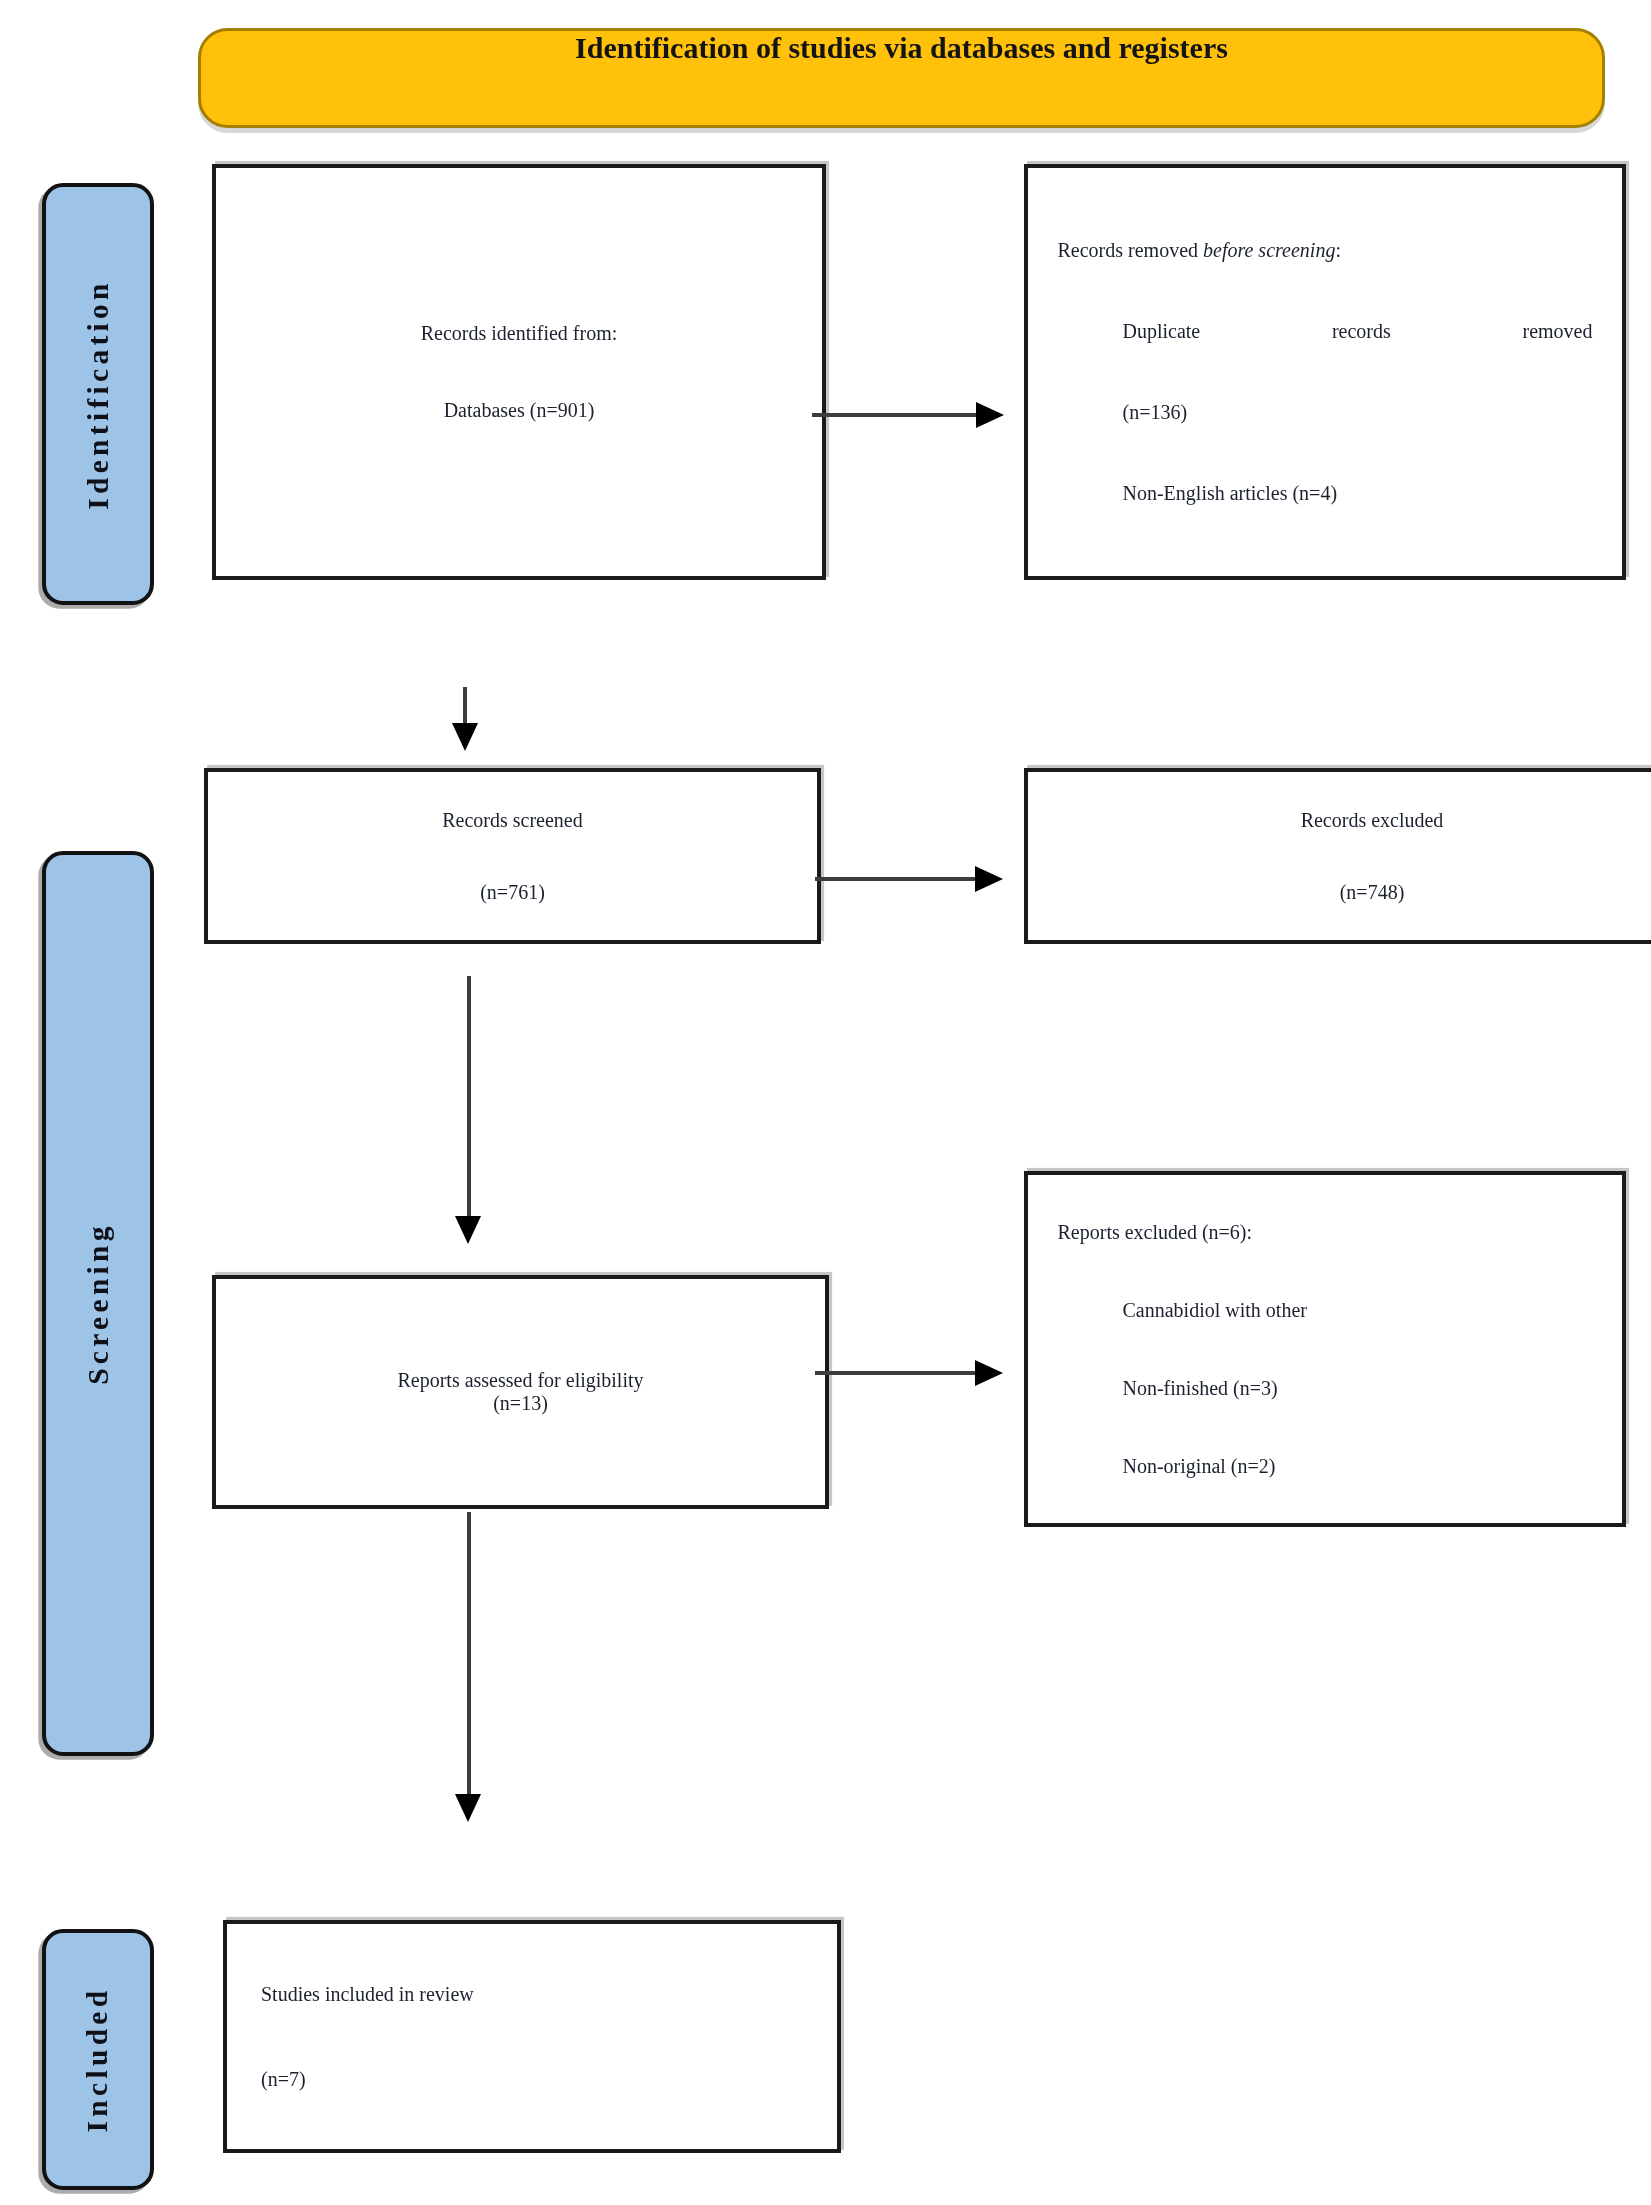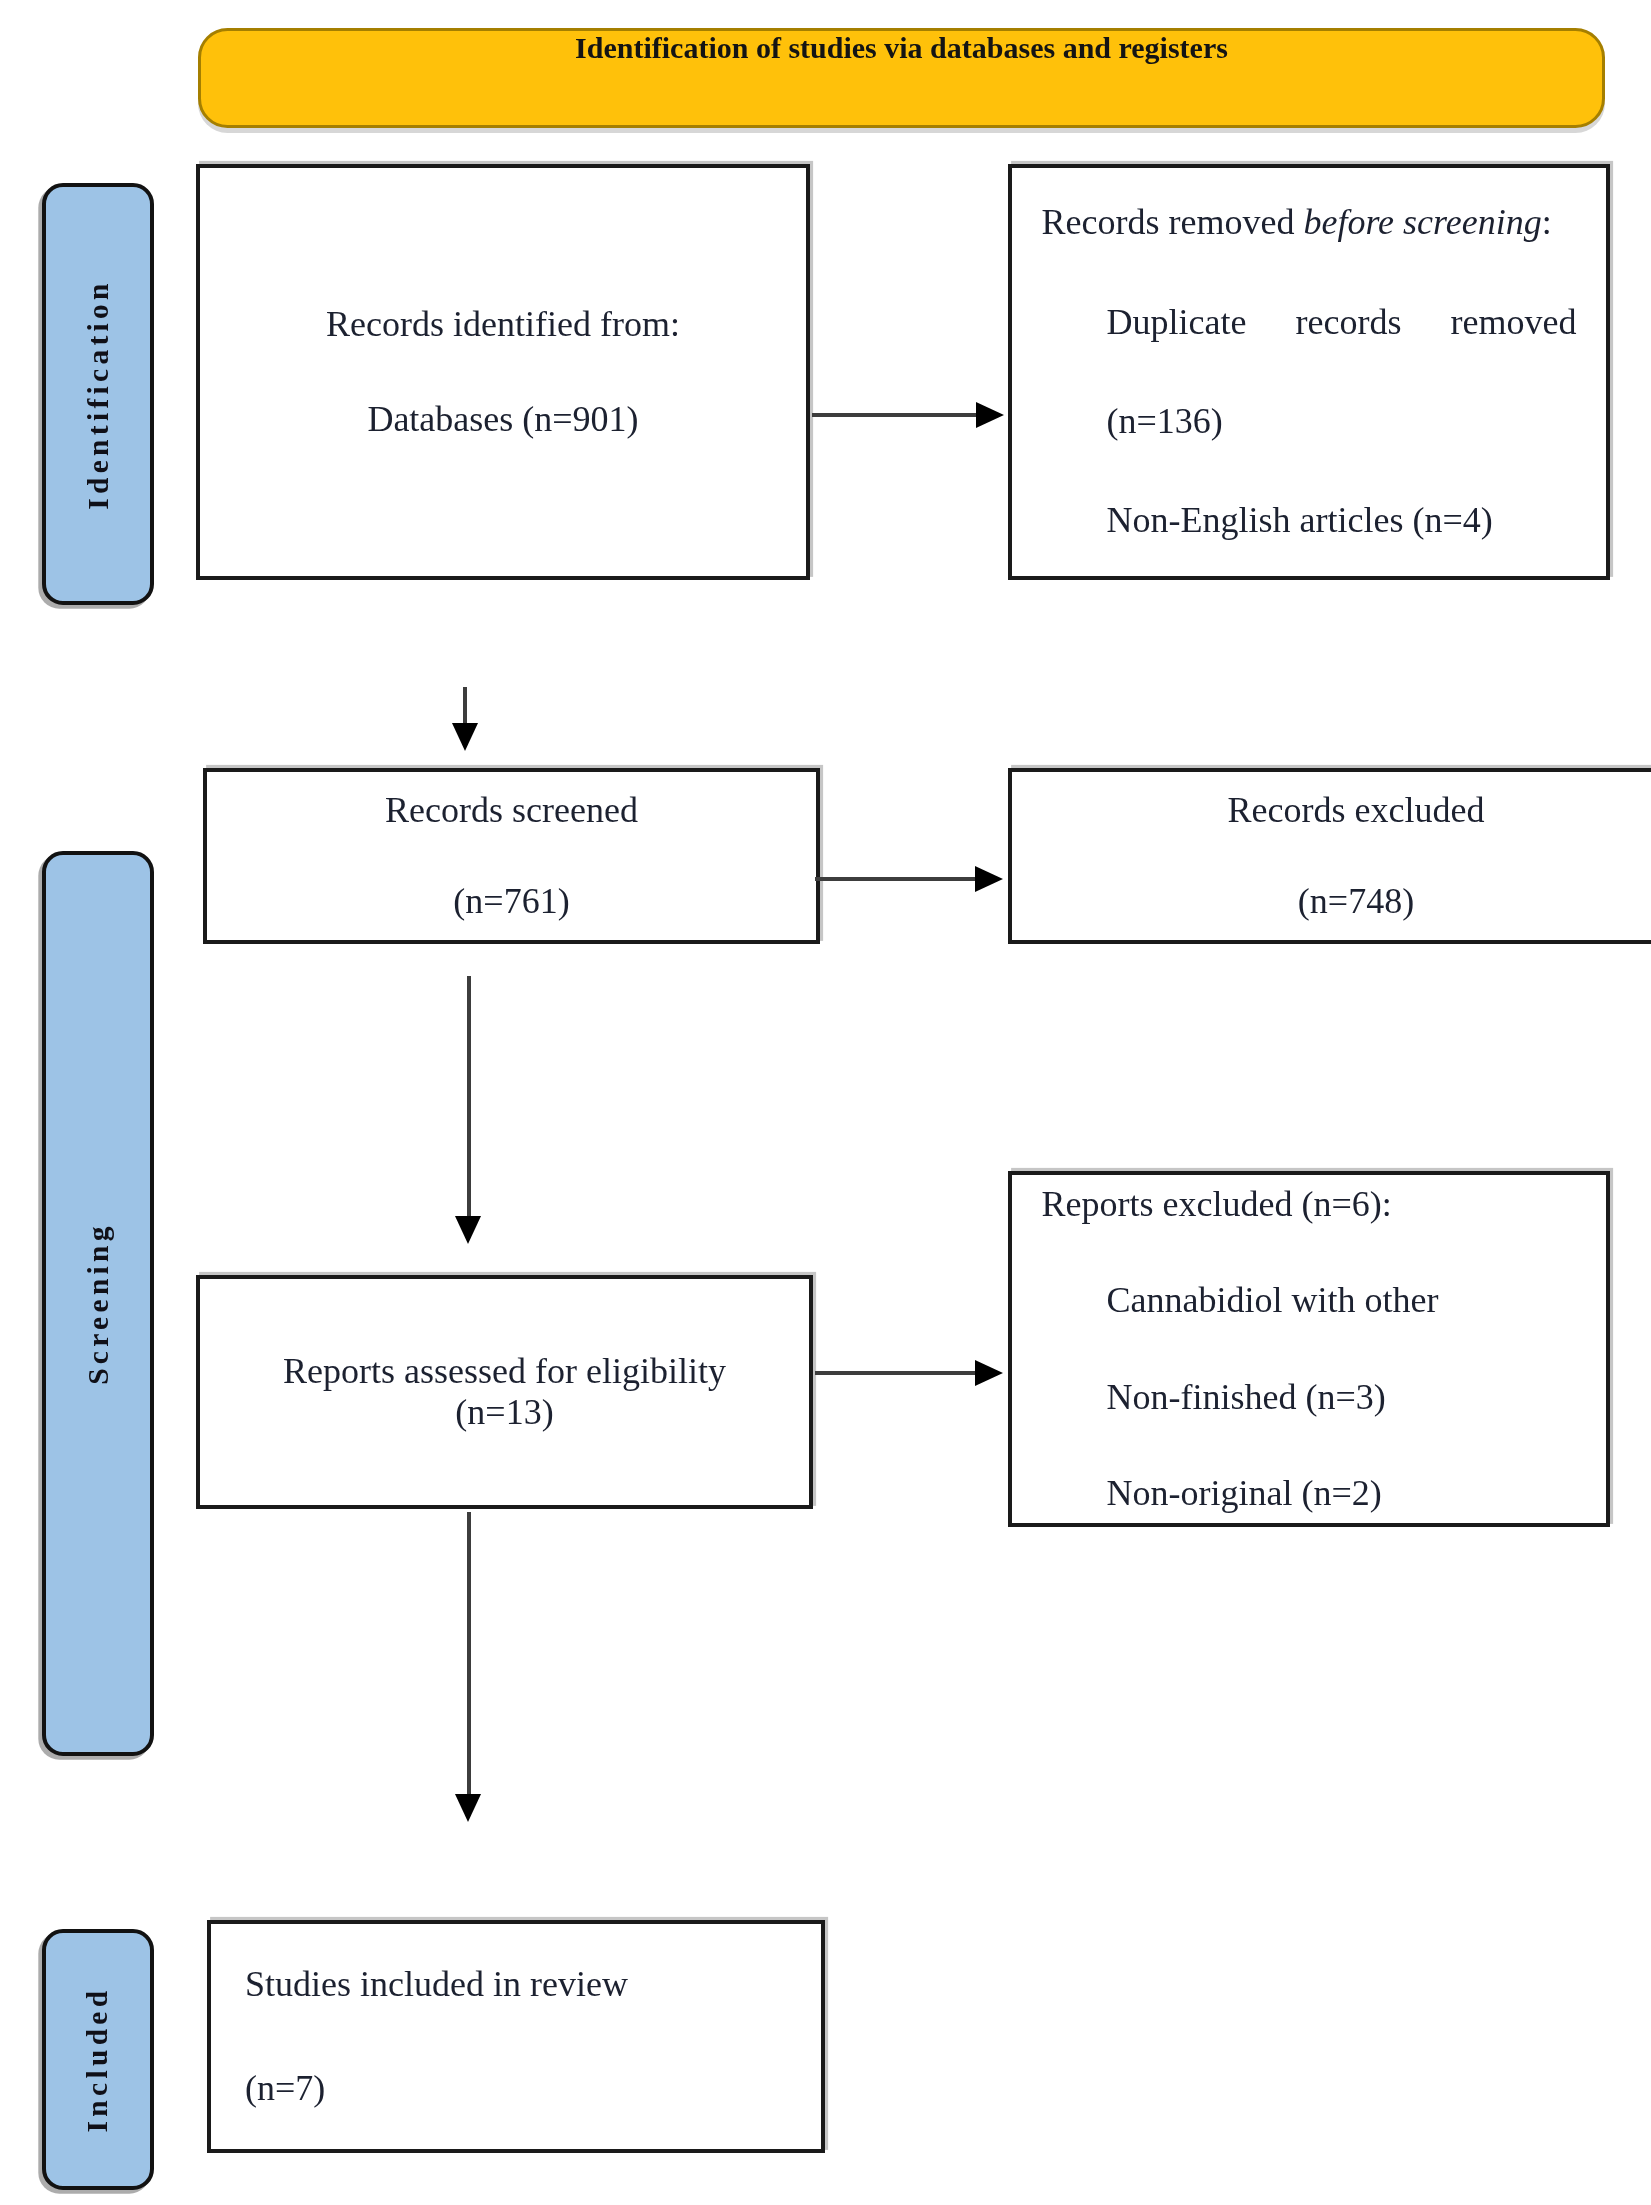--- a/index.html
+++ b/index.html
@@ -58,27 +58,28 @@
   #stage-screening     {left:42px; top:851px; width:112px; height:905px;}
   #stage-included      {left:42px; top:1929px; width:112px; height:261px;}
   
   .box{
     position:absolute;
     background:#ffffff;
     border:4.3px solid var(--box-border);
     box-shadow:3.1px -3.1px 0 rgba(128,128,128,0.45);
     box-sizing:border-box;
     display:flex; flex-direction:column; justify-content:center;
-    font-size:36px;
+    font-size:20px;
     line-height:1.15;
+    margin-left:16px;
   }
   .box.centered{align-items:center; text-align:center;}
   #box-records-identified{left:196px; top:164px;  width:614px;  height:416px; gap:54px;}
   #box-records-removed   {left:1008px;top:164px;  width:602px;  height:416px; gap:58px; padding:0 29.5px;}
-  #box-records-screened  {left:203px; top:768px; width:617px; height:176px; gap:49px;align-items:center;}
+  #box-records-screened  {left:188px; top:768px; width:617px; height:176px; gap:49px;align-items:center;}
   #box-records-excluded  {left:1008px;top:768px; width:696px;  height:176px; gap:49px;}
   #box-reports-assessed  {left:196px; top:1275px; width:617px; height:234px; }
   #box-reports-excluded  {left:1008px;top:1171px; width:602px;  height:356px; gap:55px; padding:0 29.5px;}
   #box-studies-included  {left:207px; top:1920px; width:618px; height:233px; gap:62px; align-items:flex-start; padding-left:34px; text-align:left;}
   .indent{margin-left:65px;}
   .justify-line{text-align:justify; text-align-last:justify;}
   .italic{font-style:italic;}
   
   .arrow-line{position:absolute; background:var(--arrow);}
   .arrow-head-right{

